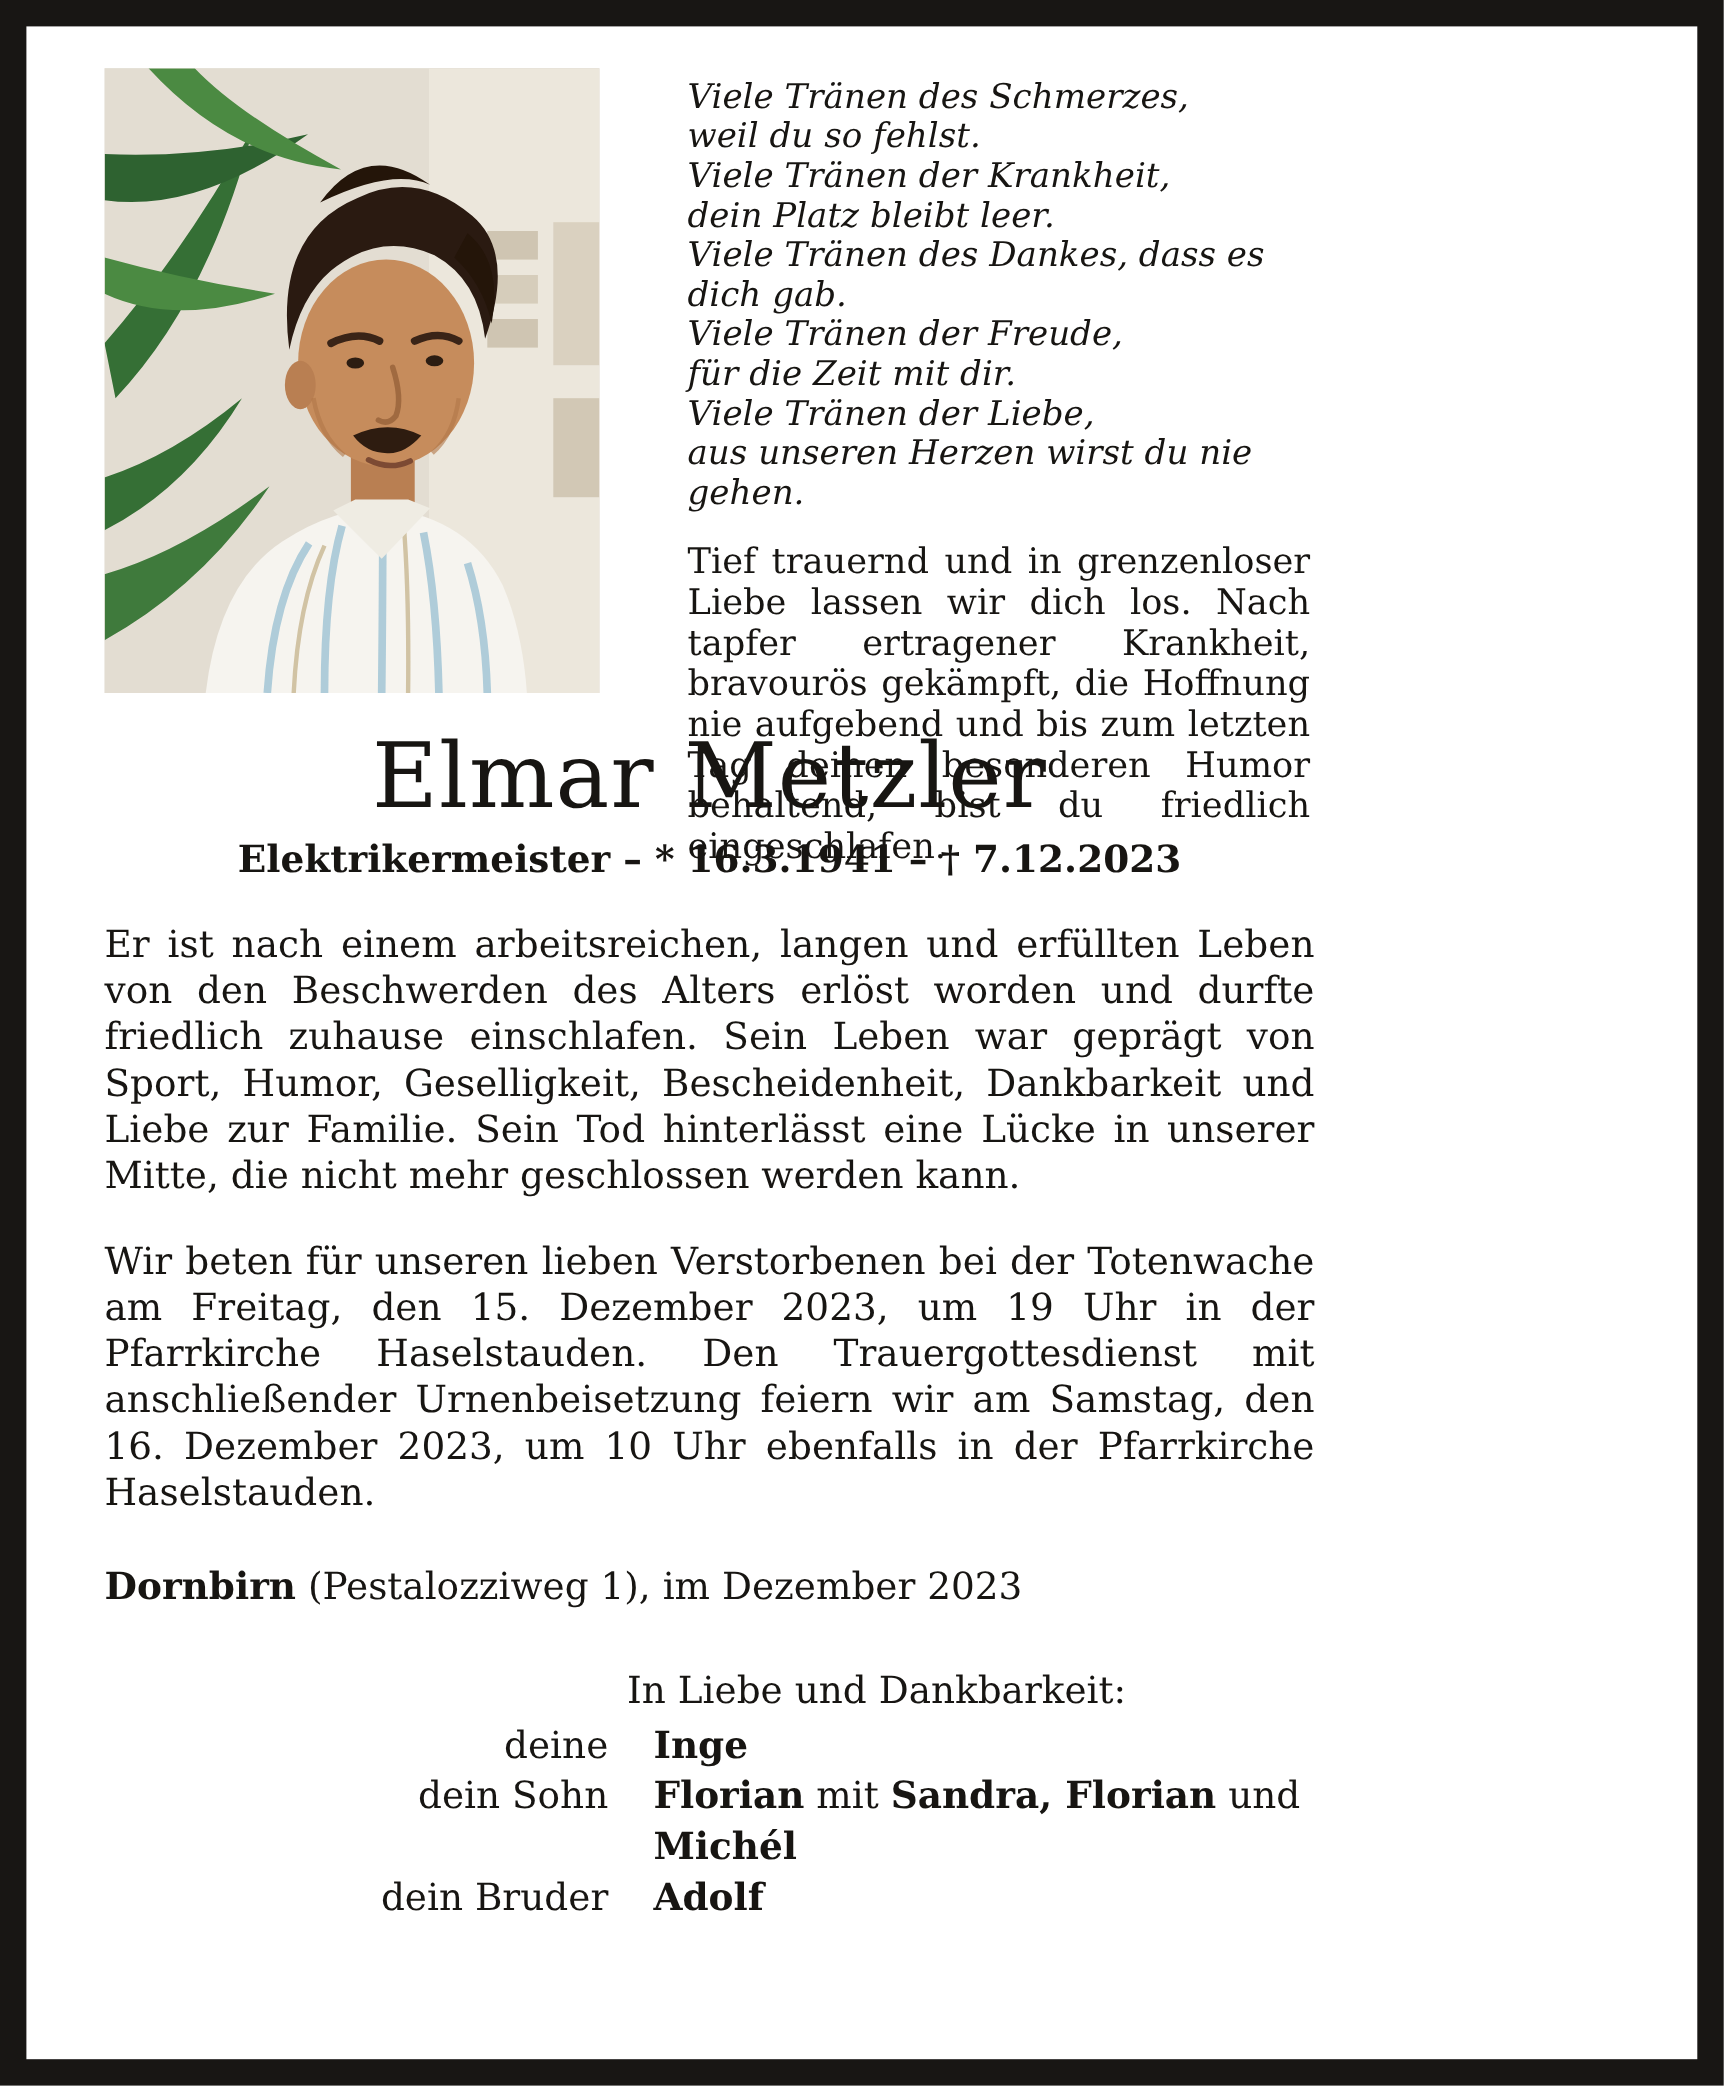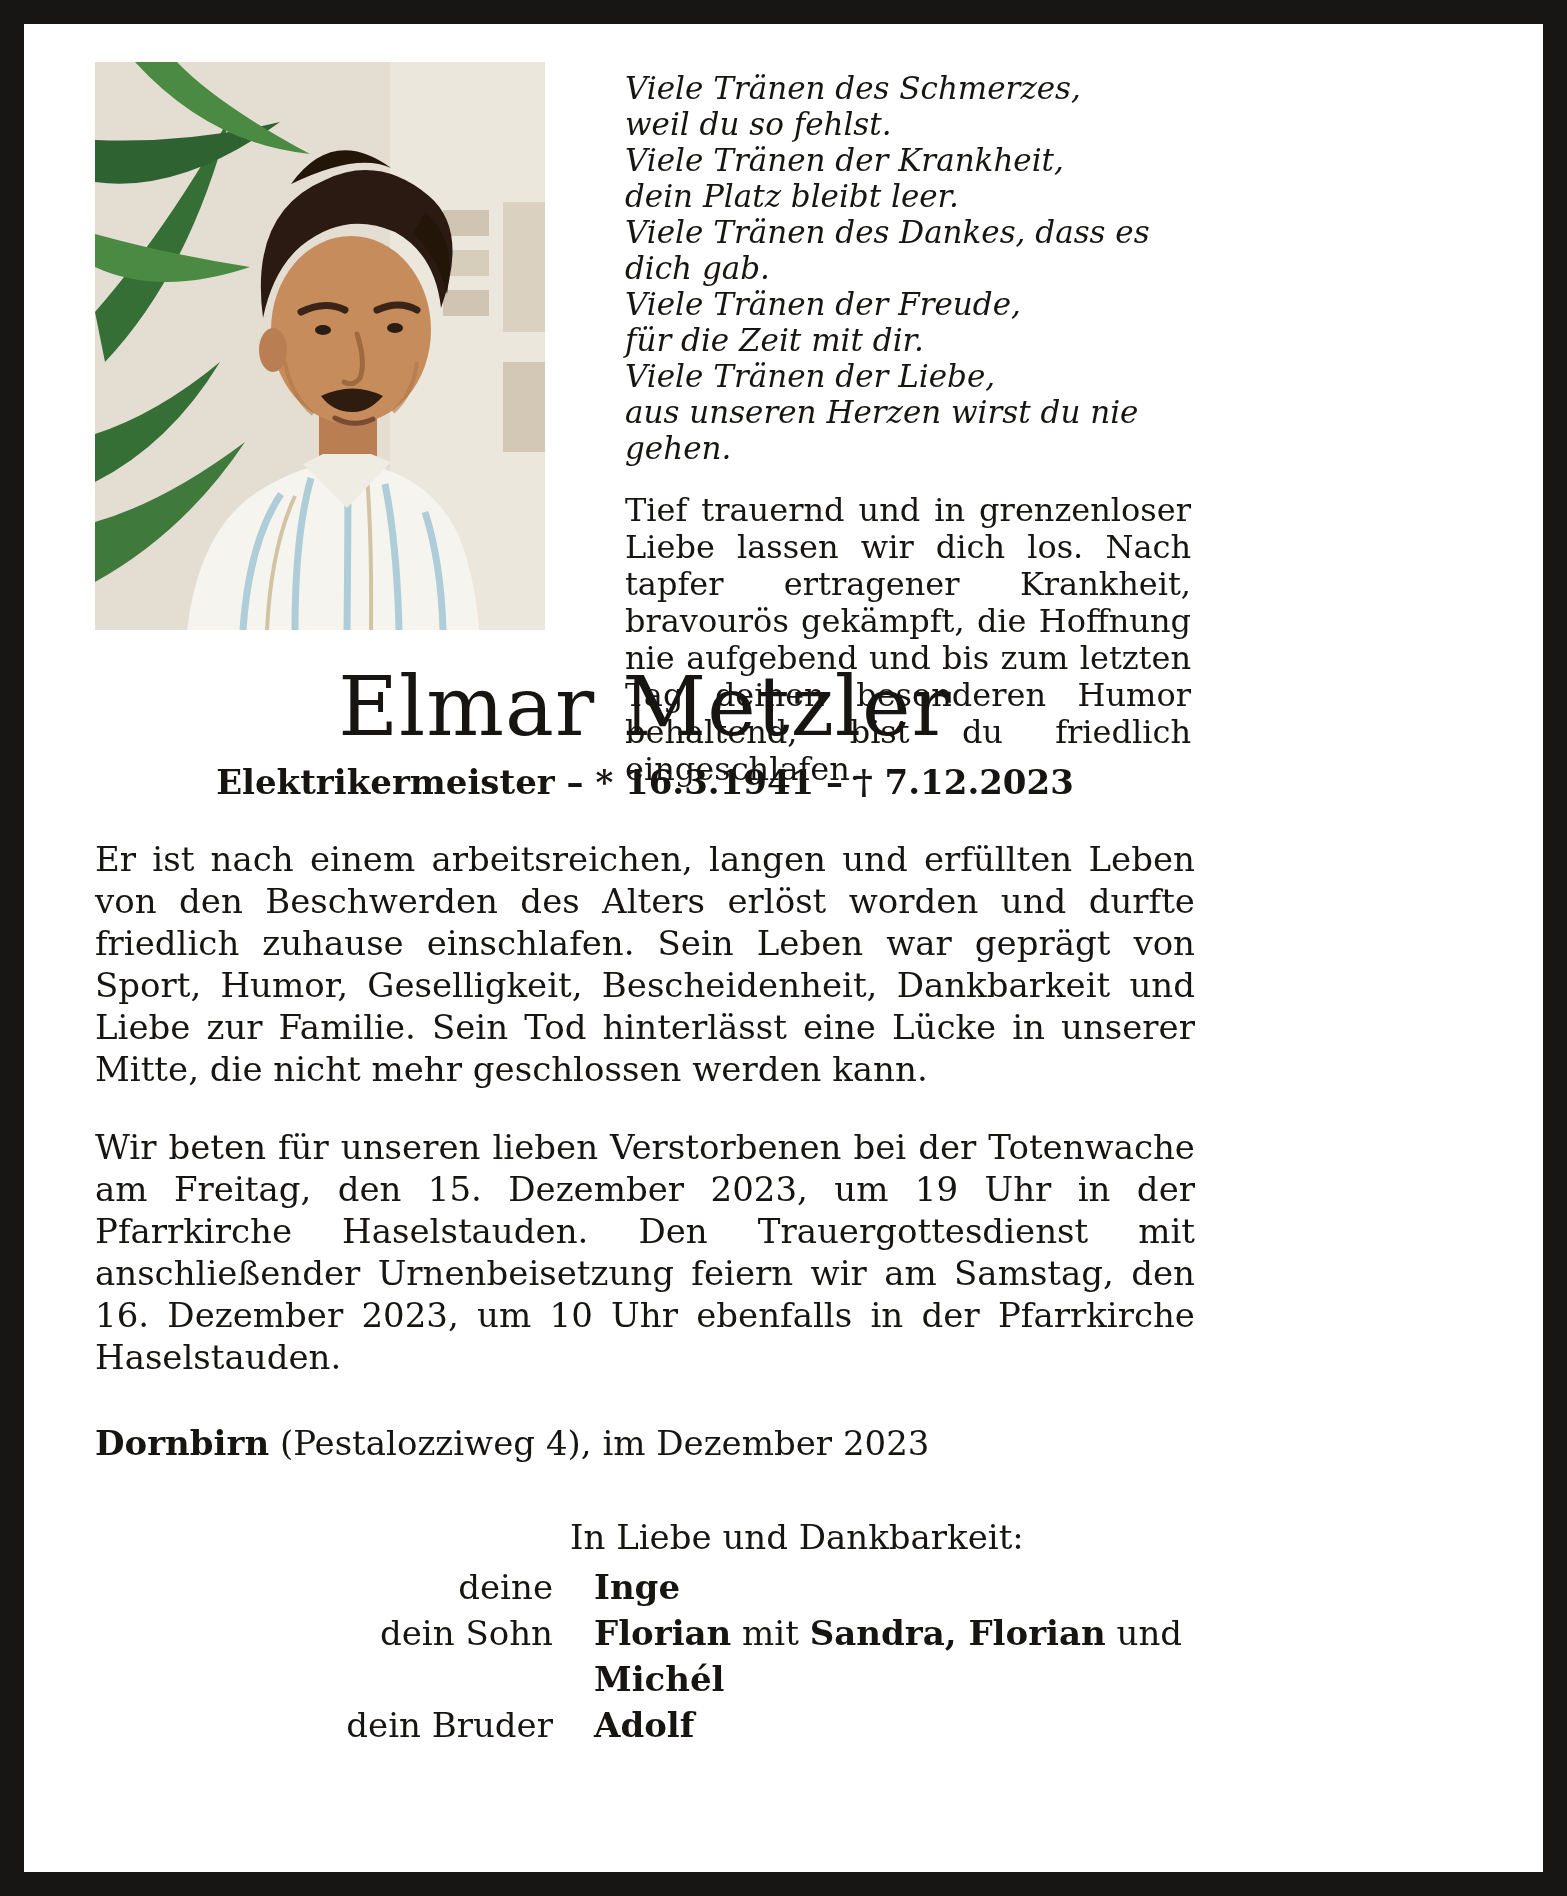--- a/index.html
+++ b/index.html
@@ -181,21 +181,21 @@
     <p class="intro">Tief trauernd und in grenzenloser Liebe lassen wir dich los. Nach tapfer ertragener Krankheit, bravourös gekämpft, die Hoffnung nie aufgebend und bis zum letzten Tag deinen besonderen Humor behaltend, bist du friedlich eingeschlafen.</p>
   </div>
 
   <div class="content">
     <h1 class="name">Elmar Metzler</h1>
     <div class="subtitle">Elektrikermeister – * 16.3.1941 – † 7.12.2023</div>
 
     <p class="para">Er ist nach einem arbeitsreichen, langen und erfüllten Leben von den Beschwerden des Alters erlöst worden und durfte friedlich zuhause einschlafen. Sein Leben war geprägt von Sport, Humor, Geselligkeit, Bescheidenheit, Dankbarkeit und Liebe zur Familie. Sein Tod hinterlässt eine Lücke in unserer Mitte, die nicht mehr geschlossen werden kann.</p>
     <p class="para">Wir beten für unseren lieben Verstorbenen bei der Totenwache am Freitag, den 15. Dezember 2023, um 19 Uhr in der Pfarrkirche Haselstauden. Den Trauergottesdienst mit anschließender Urnenbeisetzung feiern wir am Samstag, den 16. Dezember 2023, um 10 Uhr ebenfalls in der Pfarrkirche Haselstauden.</p>
 
-    <p class="place-line"><span class="b">Dornbirn</span><span> (Pestalozziweg 4), im Dezember 2023</span></p>
+    <p class="place-line"><span class="b">Dornbirn</span><span> (Pestalozziweg 1), im Dezember 2023</span></p>
 
     <div class="closing">
       <div class="closing-heading">In Liebe und Dankbarkeit:</div>
 
       <div class="family">
 
         <div class="family-row">
           <div class="family-relation">deine</div>
           <div class="family-names"><span class="b">Inge</span></div>
         </div>

